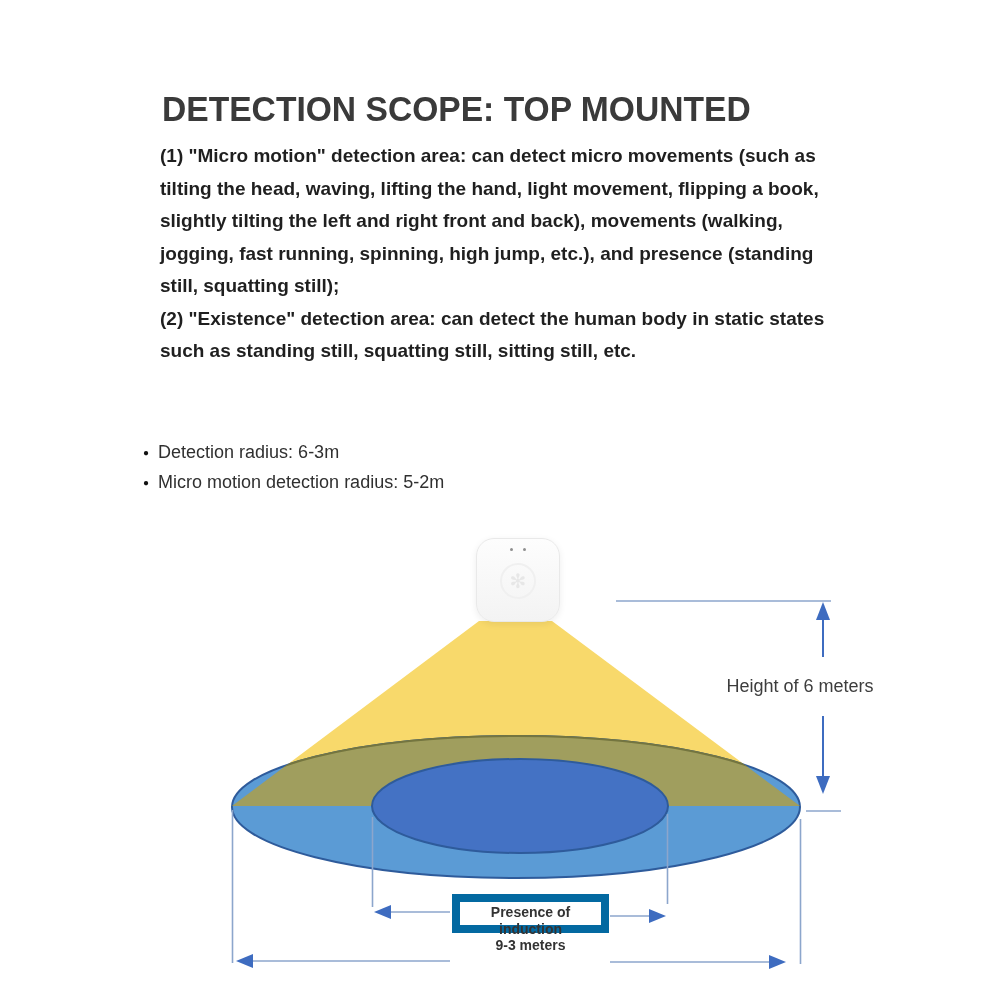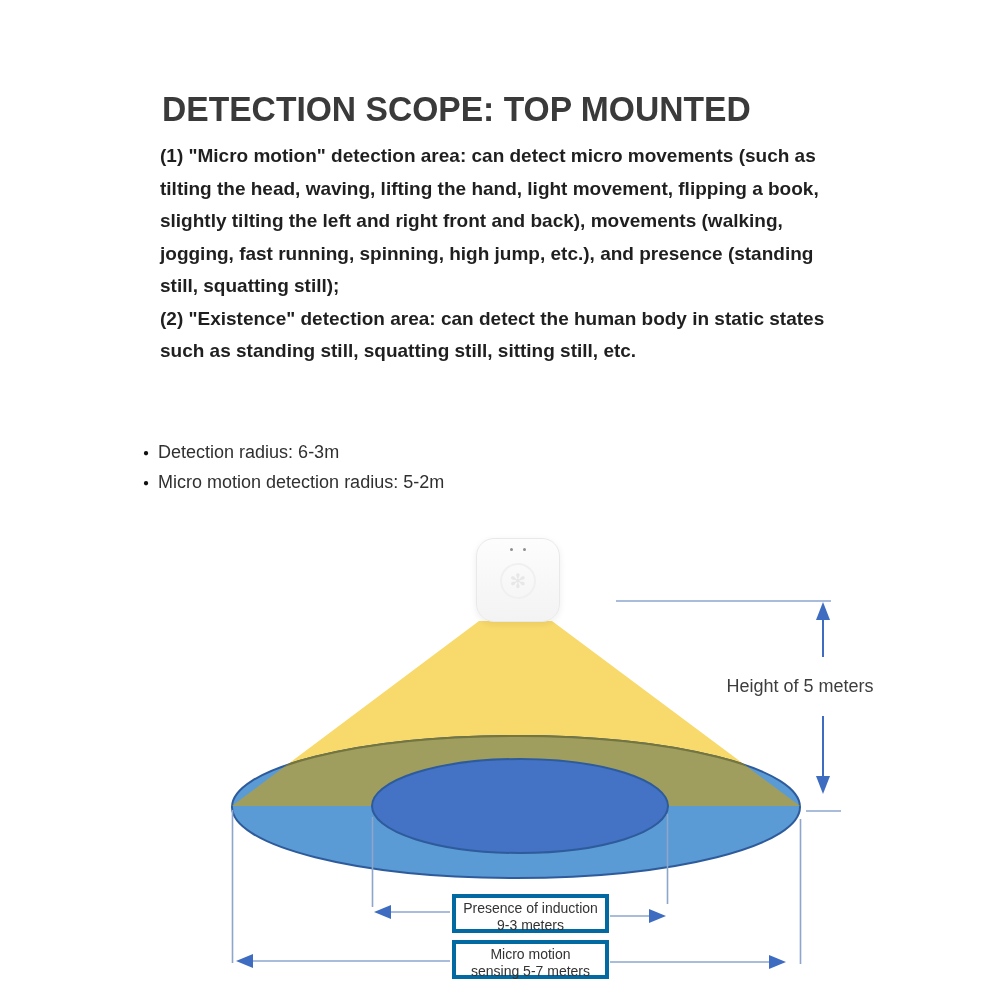--- a/index.html
+++ b/index.html
@@ -48,22 +48,22 @@
     position:absolute;left:23px;top:24px;width:32px;height:32px;border-radius:50%;
     border:2px solid #f0f0f0;color:#e7e7e7;font-size:20px;line-height:32px;text-align:center;
   }
 
   .height-label{
     position:absolute;left:700px;top:146px;width:200px;text-align:center;
     font-size:18px;color:#3d3d3d;
   }
   .measure-box{
     position:absolute;left:452px;width:157px;height:39px;
-    border:4px solid #0369a1;background:#ffffff;box-sizing:border-box;
-    text-align:center;font-size:14px;line-height:16.5px;color:#333;padding-top:2px;
+    border:8px solid #0369a1;background:#ffffff;box-sizing:border-box;
+    text-align:center;font-size:14px;line-height:16.5px;color:#333;padding-top:2px;font-weight:bold;
   }
   .box-presence{top:364px;}
   .box-micro{top:410px;}
 </style>
 </head>
 <body>
 
 <h1 class="title">DETECTION SCOPE: TOP MOUNTED</h1>
 
 <div class="desc">
@@ -124,24 +124,20 @@
   </svg>
 
   <div class="device">
     <div class="dots">
       <span></span>
       <span></span>
     </div>
     <div class="logo">✻</div>
   </div>
 
-  <div class="height-label">Height of 5 meters</div>
+  <div class="height-label">Height of 6 meters</div>
 
   <div class="measure-box box-presence">
     <div>Presence of induction</div>
     <div>9-3 meters</div>
   </div>
 
-  <div class="measure-box box-micro">
-    <div>Micro motion</div>
-    <div>sensing 5-7 meters</div>
-  </div>
 </div>
 
 </body></html>

